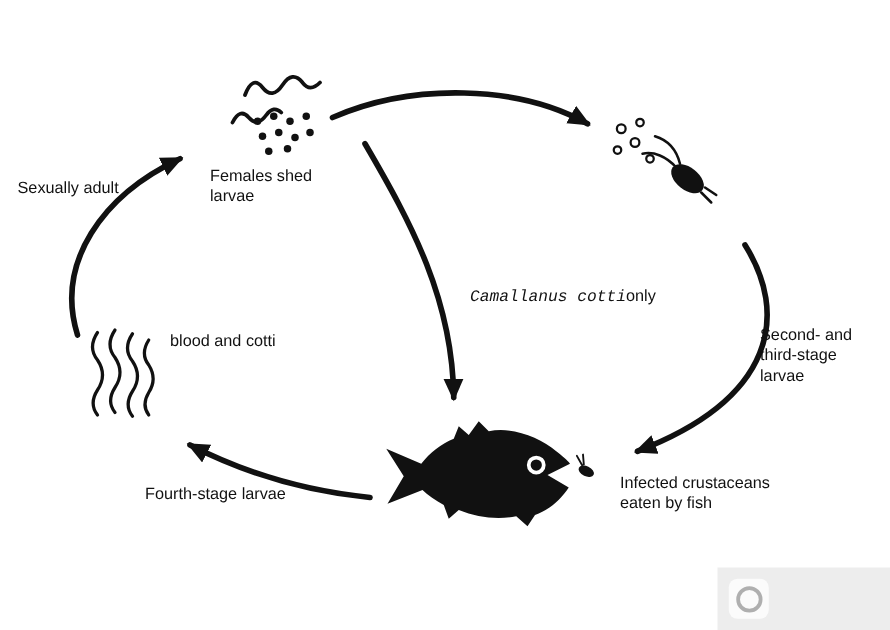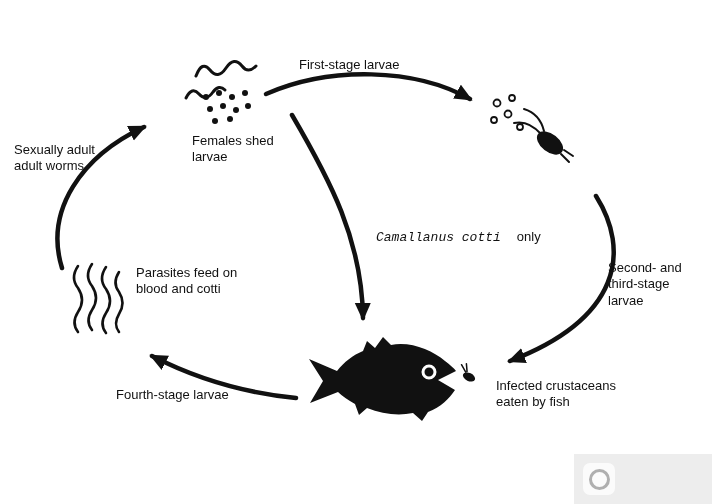--- a/index.html
+++ b/index.html
@@ -13,21 +13,21 @@
   }
   svg.layer{position:absolute;left:0;top:0;}
   .label{
     position:absolute;
     font-size:13px;
     line-height:1.25;
     color:#111111;
     white-space:nowrap;
   }
   .italic{font-style:italic;font-family:Liberation Mono, monospace;}
-  .suffix{margin-left:16px;}
+  .suffix{margin-left:0;}
   .watermark{
     position:absolute;right:0;bottom:0;
     width:138px;height:50px;
     background:rgba(190,190,190,0.28);
     display:flex;align-items:center;
     padding-left:9px;box-sizing:border-box;
   }
   .wm-icon{
     width:32px;height:32px;
     background:rgba(255,255,255,0.78);
@@ -109,47 +109,42 @@
         C410,341 432,350 445,361 C450,365 454,368 456,371 Z"></path>
       <circle cx="429" cy="372" r="6" fill="none" stroke="#ffffff" stroke-width="3"></circle>
     </g>
 
     <g transform="translate(469,377) rotate(25)">
       <path d="M-5,-3 L-12,-8 M-4,-4 L-8,-11" fill="none" stroke="#111111" stroke-width="1.5" stroke-linecap="round"></path>
       <ellipse cx="0" cy="0" rx="6.5" ry="4" fill="#111111"></ellipse>
     </g>
   </svg>
 
-  <div class="label" style="left:299px;top:57px">
-    <div>First-stage larvae</div>
-  </div>
 
-  <div class="label" style="left:192px;top:133px">
+  <div class="label" style="left:168px;top:133px">
     <div>Females shed</div>
     <div>larvae</div>
   </div>
 
   <div class="label" style="left:14px;top:142px">
     <div>Sexually adult</div>
-    <div>adult worms</div>
   </div>
 
 
   <div class="label" style="left:376px;top:229px">
     <span class="italic">Camallanus cotti</span><span class="suffix">only</span>
   </div>
 
   <div class="label" style="left:608px;top:260px">
     <div>Second- and</div>
     <div>third-stage</div>
     <div>larvae</div>
   </div>
 
   <div class="label" style="left:136px;top:265px">
-    <div>Parasites feed on</div>
     <div>blood and cotti</div>
   </div>
 
   <div class="label" style="left:116px;top:387px">
     <div>Fourth-stage larvae</div>
   </div>
 
   <div class="label" style="left:496px;top:378px">
     <div>Infected crustaceans</div>
     <div>eaten by fish</div>

